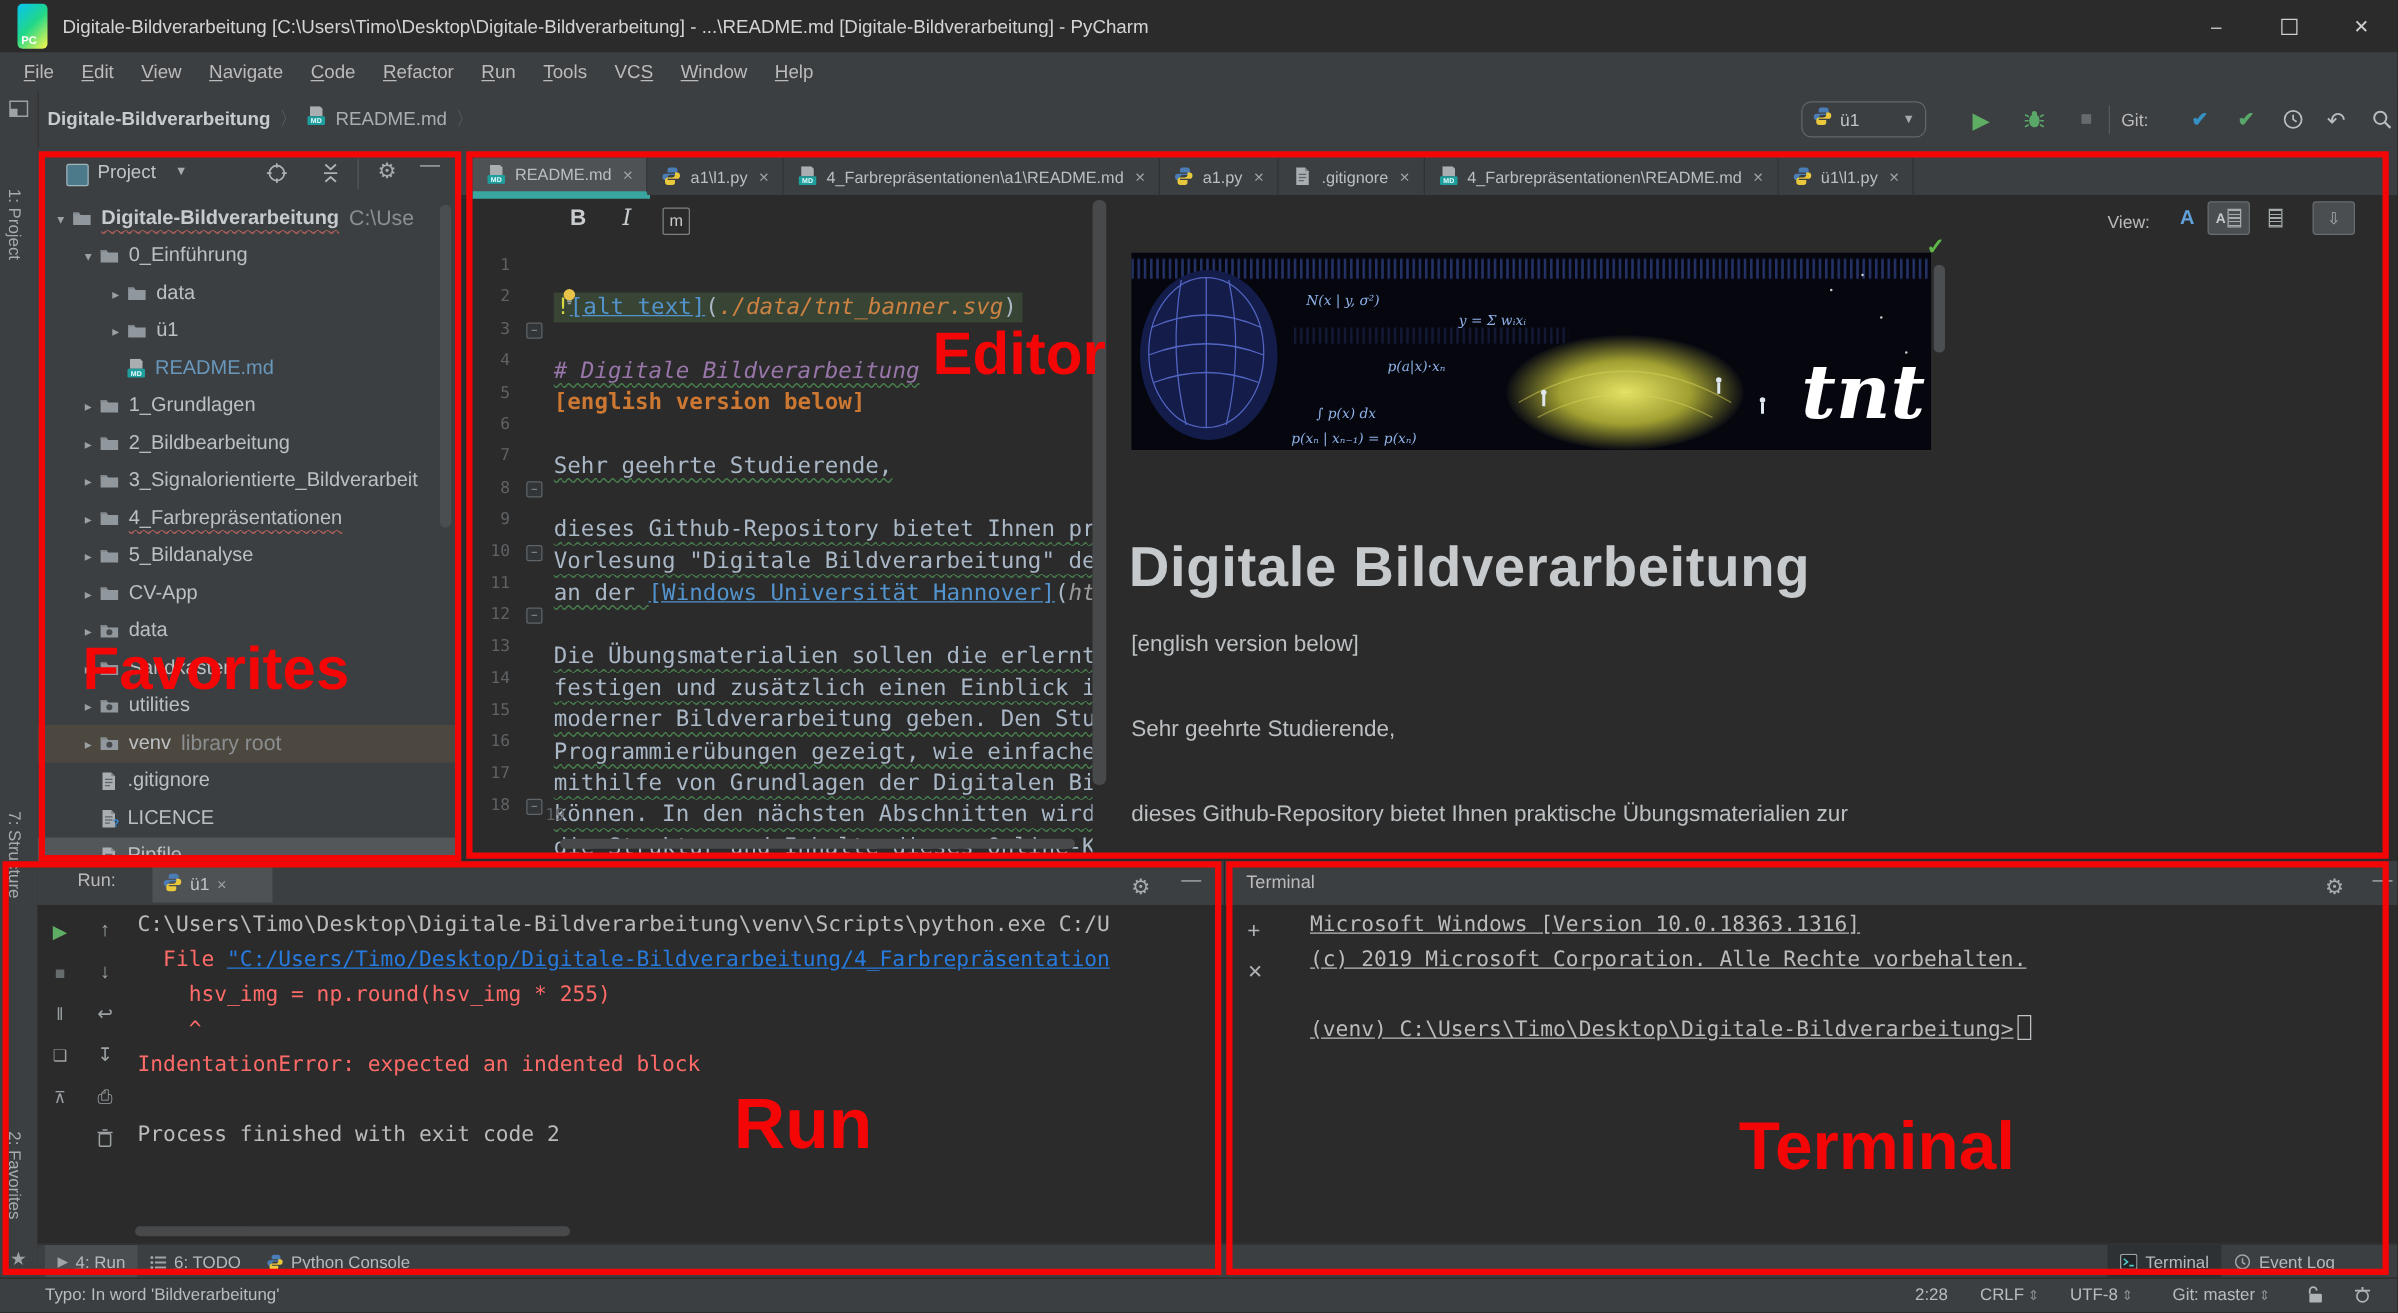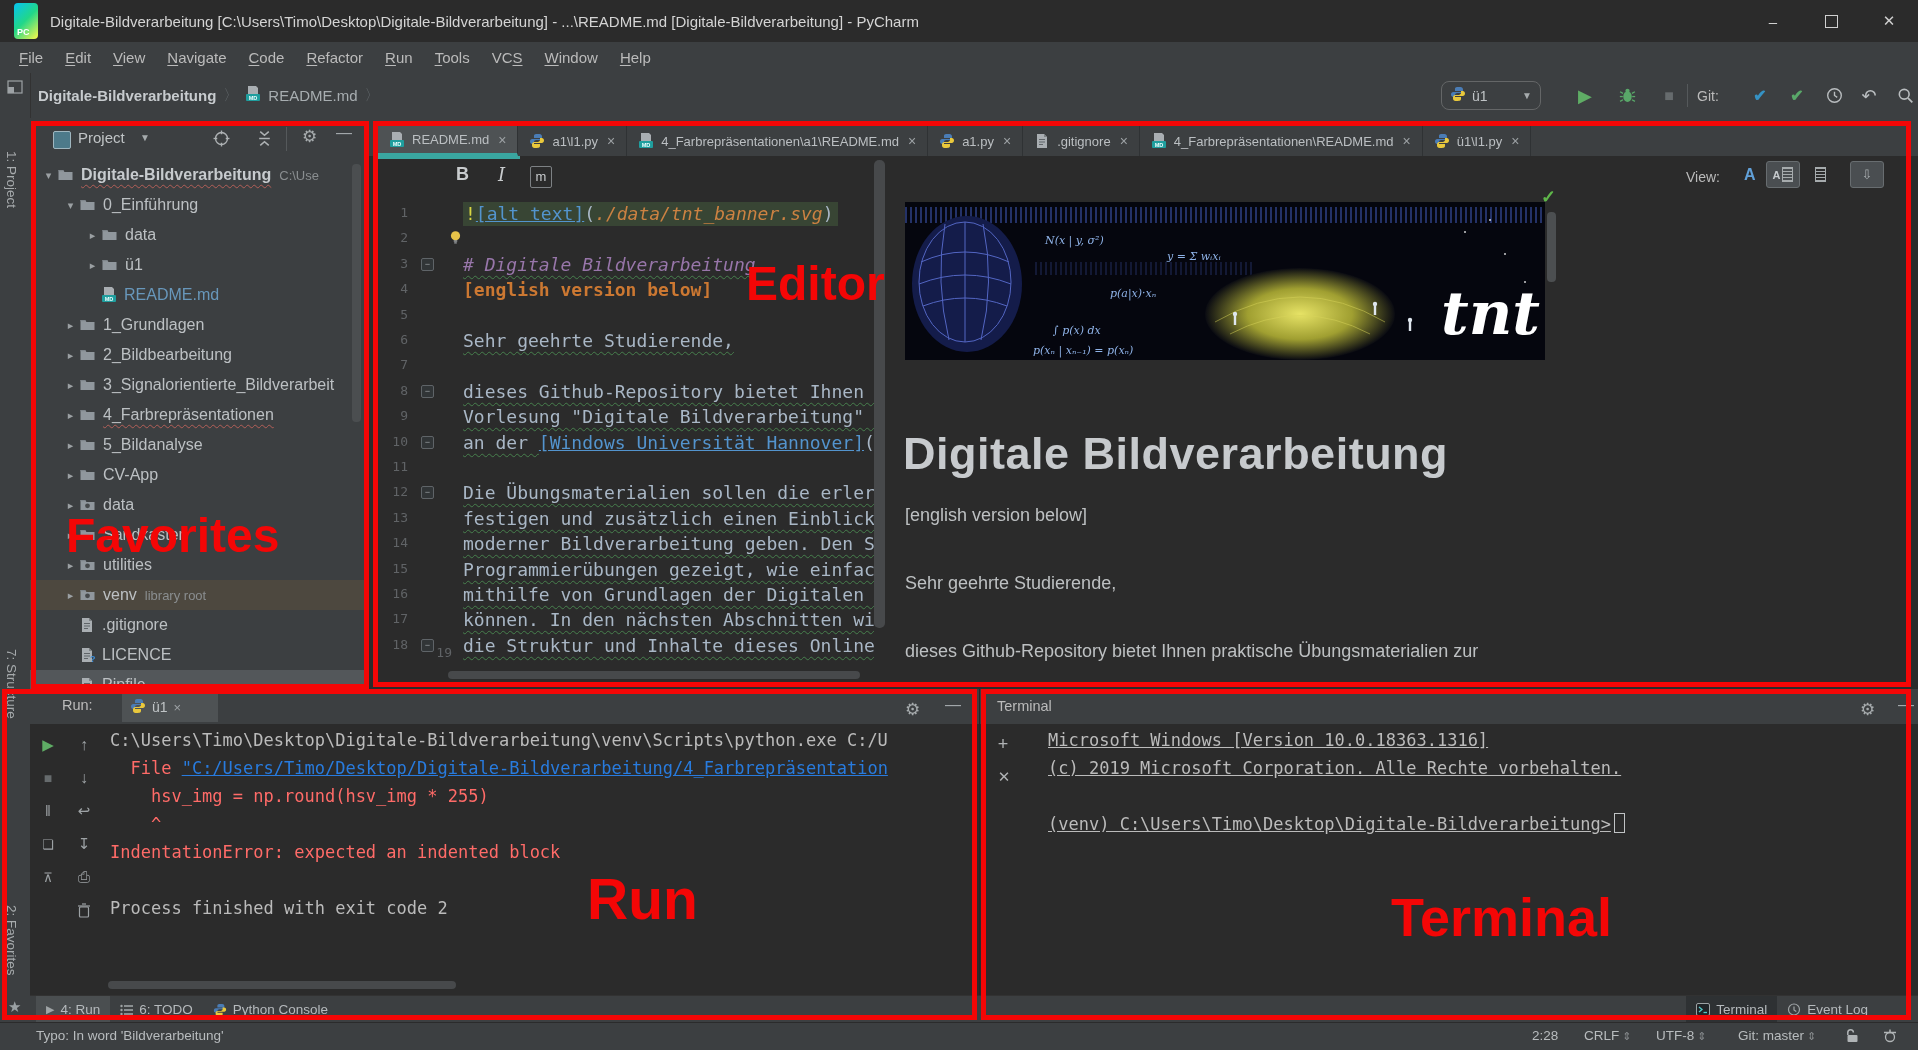--- a/index.html
+++ b/index.html
@@ -35,21 +35,21 @@
   
   #stripe{left:0;top:73px;width:30px;height:949px;background:#3c3f41;border-right:1px solid #323232;}
   .stripe-label{position:absolute;left:4px;writing-mode:vertical-rl;font-size:13.5px;color:#a7abad;white-space:nowrap;}
   
   #proj-header{left:30px;top:118px;width:336px;height:42px;background:#3c3f41;}
   #proj-tree{left:30px;top:160px;width:336px;height:529px;background:#3c3f41;overflow:hidden;border-right:1px solid #282b2d;}
   .tree-row{position:absolute;left:0;width:336px;height:30px;display:flex;align-items:center;white-space:nowrap;}
   .tree-row .chev{width:17px;font-size:11px;color:#9ba0a3;flex:0 0 auto;text-align:center;}
   .tree-row .ticon{margin-right:7px;flex:0 0 auto;display:flex;}
   .tree-row .tlabel{font-size:16px;color:#bcc0c3;}
-  .tree-row .textra{font-size:13px;color:#8a8e90;margin-left:8px;}
+  .tree-row .textra{font-size:17px;color:#8a8e90;margin-left:8px;}
   .tree-row.sel{background:#4d483f;}
   .tree-row.hov{background:#53575a;}
   .sq{text-decoration:underline wavy #b35f58 1px;text-underline-offset:4px;}
   #proj-scroll{left:352px;top:164px;width:9px;height:258px;background:#4b4e50;border-radius:4px;}
   
   #tabstrip{left:366px;top:118px;width:1552px;height:38px;background:#3c3f41;}
   #tabs{position:absolute;left:12px;top:8px;height:30px;display:flex;overflow:hidden;width:1470px;}
   .etab{display:flex;align-items:center;gap:7px;padding:0 11px;font-size:13px;color:#bbbfc2;background:#3c3f41;
         border-right:1px solid #2f3234;height:30px;box-sizing:border-box;white-space:nowrap;}
   .etab.active{background:#4e5254;border-bottom:3px solid #3aa6a0;}
@@ -62,21 +62,21 @@
   #view-label{position:absolute;left:1686px;top:169px;font-size:14px;color:#bbb;}
   .view-a{position:absolute;top:166px;font-size:16px;font-weight:bold;color:#61a0d8;}
   .view-box{position:absolute;top:161px;width:34px;height:27px;border:1px solid #686d70;border-radius:3px;background:#4a4e51;
             display:flex;align-items:center;justify-content:center;gap:2px;box-sizing:border-box;}
   .pageglyph{display:inline-block;width:9px;height:13px;border:1px solid #a6abad;}
   .pageglyph.full{background:repeating-linear-gradient(#a6abad 0 1px,transparent 1px 3px);}
   #srcclip{left:366px;top:199px;width:508px;height:484px;overflow:hidden;background:#2b2b2b;}
   .ln{position:absolute;left:8px;width:34px;text-align:right;font:13px "DejaVu Sans Mono",monospace;color:#606366;}
   .fold{position:absolute;left:55px;width:11px;height:11px;border:1px solid #5f6468;border-radius:2px;background:#313537;
         color:#9da2a5;font-size:9px;line-height:10px;text-align:center;}
-  .cl{position:absolute;left:97px;font:18px "DejaVu Sans Mono",monospace;line-height:25px;white-space:pre;}
+  .cl{position:absolute;left:77px;font:18px "DejaVu Sans Mono",monospace;line-height:25px;white-space:pre;margin-top:32px;}
   .seg.t{color:#a9b7c6;text-decoration:underline wavy #47804d 1px;text-underline-offset:4px;}
   .seg.h1{color:#9876aa;font-style:italic;text-decoration:underline wavy #47804d 1px;text-underline-offset:4px;}
   .seg.ref{color:#cc7832;font-weight:bold;}
   .seg.lk{color:#5394ce;text-decoration:underline;}
   .seg.pl{color:#a9b7c6;}
   .seg.pa{color:#cc8242;font-style:italic;}
   .seg.ur{color:#9a9a9a;font-style:italic;}
   .seg.ex{color:#d8d542;}
   .seg.g{color:#bbbbbb;}
   .seg.r{color:#ff6b68;}

